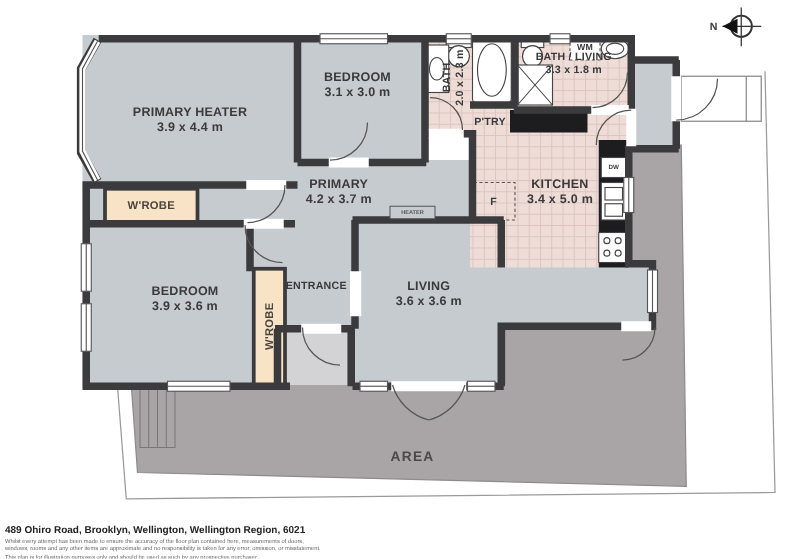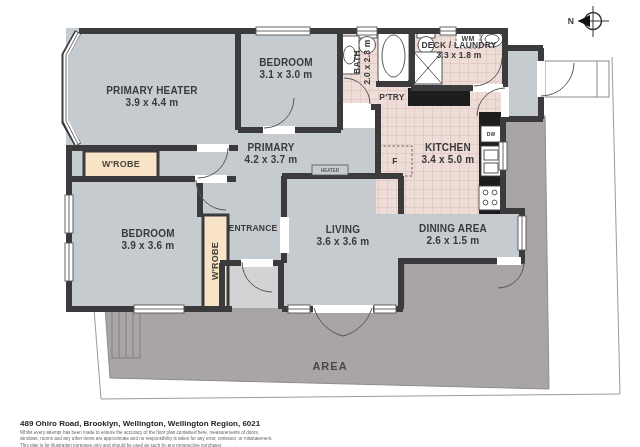--- a/index.html
+++ b/index.html
@@ -9,21 +9,21 @@
   .lbl{position:absolute;transform:translate(-50%,-50%);text-align:center;white-space:nowrap;
        font:700 10px/12px "Liberation Sans",sans-serif;color:#3a3a3c;letter-spacing:.2px;}
   .lbl .dims{display:block;font-weight:700;}
   .rot{transform:translate(-50%,-50%) rotate(-90deg);}
   .sm{font-size:8.5px;line-height:10px;}
   .xs{font-size:7px;line-height:8px;}
   .tiny{font-size:5px;line-height:6px;letter-spacing:0;}
   .micro{font-size:4.5px;line-height:5px;letter-spacing:0;color:#555;}
   .deck-lbl{font-size:11px;letter-spacing:1px;color:#4a4848;}
   .wrobe{color:#4a453c;font-size:9px;}
-  .footer{position:absolute;left:20px;top:419px;width:420px;}
+  .footer{position:absolute;left:4px;top:419px;width:420px;}
   .footer .addr{font:700 8px/10px "Liberation Sans",sans-serif;color:#222;}
   .footer .disc{font:400 4.6px/5.4px "Liberation Sans",sans-serif;color:#666;margin-top:1px;}
 </style>
 </head>
 <body>
 
 <div class="stage">
 
 <svg width="640" height="447" viewBox="0 0 640 447">
   <defs>
@@ -219,42 +219,38 @@
 </div>
 <div class="lbl" style="left:286px;top:69px">
   <span>BEDROOM</span>
   <span class="dims">3.1 x 3.0 m</span>
 </div>
 <div class="lbl rot sm" style="left:362px;top:62px">
   <span>BATH</span>
   <span class="dims">2.0 x 2.3 m</span>
 </div>
 <div class="lbl sm" style="left:459px;top:50px">
-  <span>DECK / LAUNDRY</span>
+  <span>BATH / LIVING</span>
   <span class="dims">3.3 x 1.8 m</span>
 </div>
 <div class="lbl" style="left:271px;top:154px">
   <span>PRIMARY</span>
   <span class="dims">4.2 x 3.7 m</span>
 </div>
 <div class="lbl" style="left:448px;top:154px">
   <span>KITCHEN</span>
   <span class="dims">3.4 x 5.0 m</span>
 </div>
 <div class="lbl" style="left:148px;top:240px">
   <span>BEDROOM</span>
   <span class="dims">3.9 x 3.6 m</span>
 </div>
 <div class="lbl" style="left:343px;top:236px">
   <span>LIVING</span>
   <span class="dims">3.6 x 3.6 m</span>
-</div>
-<div class="lbl" style="left:453px;top:235px">
-  <span>DINING AREA</span>
-  <span class="dims">2.6 x 1.5 m</span>
 </div>
 <div class="lbl sm" style="left:253px;top:228px">
   <span>ENTRANCE</span>
 </div>
 <div class="lbl deck-lbl" style="left:330px;top:366px">
   <span>AREA</span>
 </div>
 
 <div class="lbl wrobe" style="left:121px;top:164px">
   <span>W'ROBE</span>

